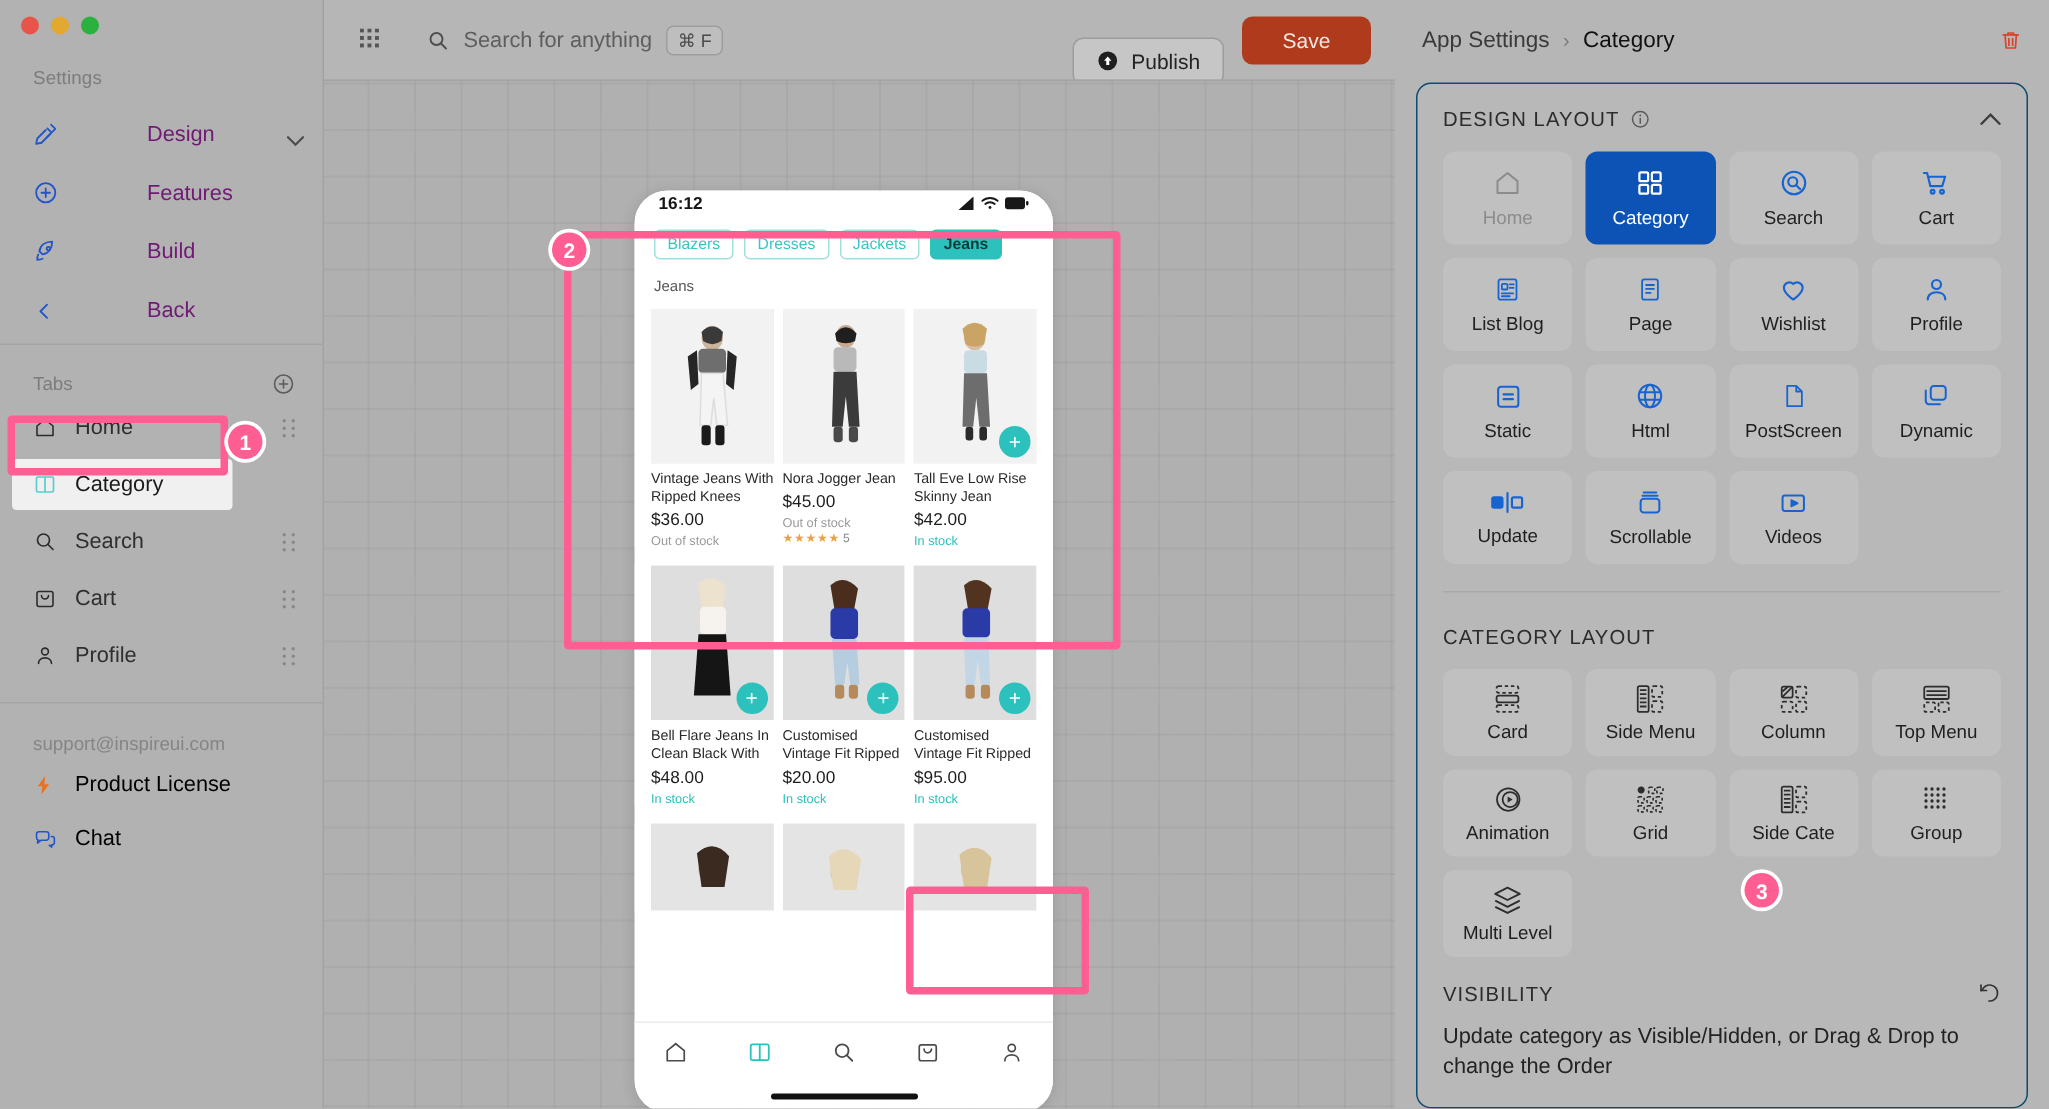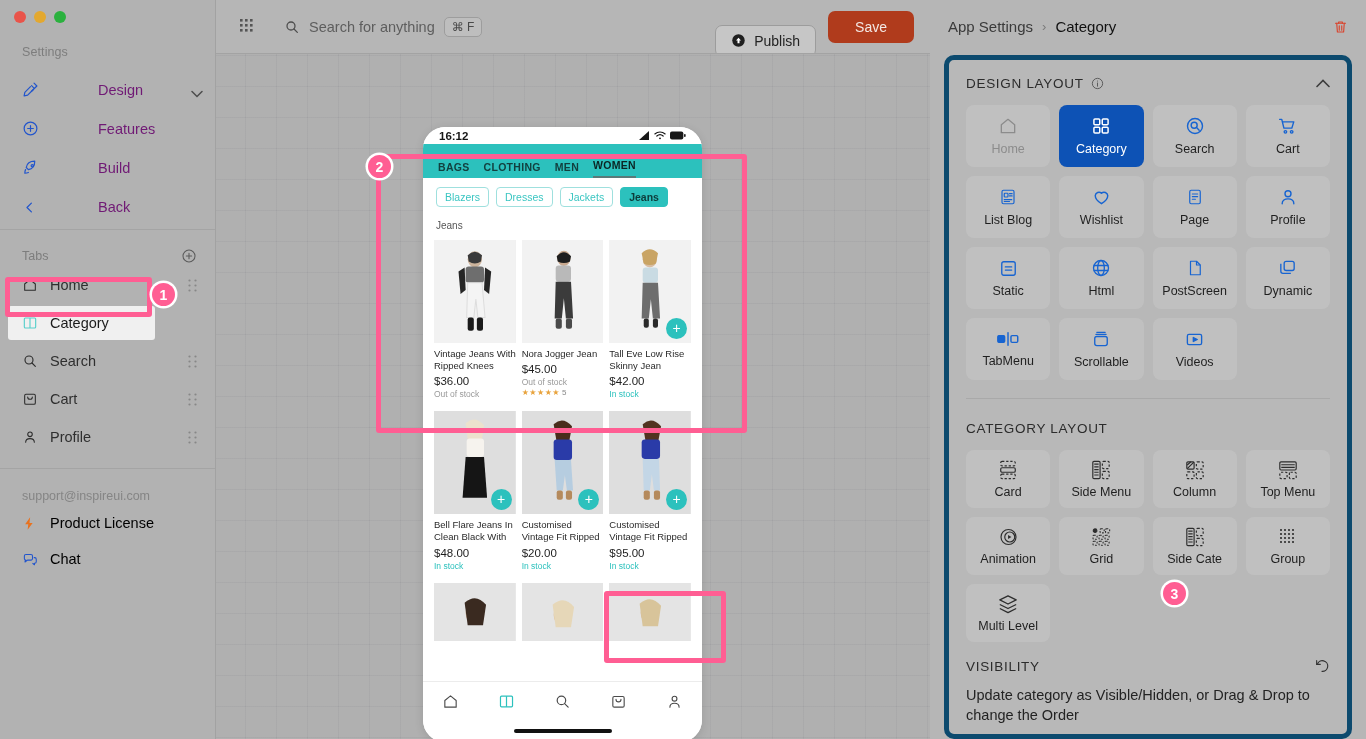--- a/index.html
+++ b/index.html
@@ -153,21 +153,21 @@
 
   
   .rightcol{ width:436px; flex:none; display:flex; flex-direction:column; background:#b6b6b6; }
   .crumbs{ height:53px; display:flex; align-items:center; padding:0 18px; flex:none; }
   .crumbs .c1{ font-size:15px; color:#3a3a3a; cursor:pointer; }
   .crumbs .sep{ margin:0 9px; color:#7a7a7a; font-size:13px; }
   .crumbs .c2{ font-size:15px; color:#111; }
   .crumbs .trash{ margin-left:auto; cursor:pointer; }
 
   .panel{
-    margin:2px 14px 0 14px; background:#b8b8b8; border:5px solid #0c4a6e;
+    margin:2px 14px 0 14px; background:#b8b8b8; border:1px solid #0c4a6e;
     border-radius:10px; flex:1; overflow:hidden; display:flex; flex-direction:column;
   }
   .panel-head{ display:flex; align-items:center; padding:16px 17px 0 17px; }
   .panel-head .h{ font-size:13.5px; color:#2c2c2c; letter-spacing:.7px; }
   .panel-head .i{ margin-left:7px; }
   .panel-head .chev{ margin-left:auto; cursor:pointer; }
 
   .tile-grid{ display:grid; grid-template-columns:repeat(4,1fr); gap:9px; padding:14px 17px 0 17px; }
   .tile{
     background:rgba(255,255,255,.12); border-radius:8px; height:62px;
@@ -447,26 +447,20 @@
               </span>
             <span>
                 <svg width="16" height="9" viewBox="0 0 18 10">
                   <rect x="0" y="0.5" width="15" height="9" rx="2.2" fill="#181818"></rect>
                   <rect x="15.8" y="3.4" width="1.8" height="3.2" rx="0.8" fill="#181818"></rect>
                 </svg>
               </span>
           </span>
         </div>
 
-        <div class="ph-tabs">
-          <span>BAGS</span>
-          <span>CLOTHING</span>
-          <span>MEN</span>
-          <span class="on">WOMEN</span>
-        </div>
 
         <div class="ph-chips">
           <span class="chip">Blazers</span>
           <span class="chip">Dresses</span>
           <span class="chip">Jackets</span>
           <span class="chip on">Jeans</span>
         </div>
 
         <div class="ph-sectitle">Jeans</div>
 
@@ -723,34 +717,34 @@
               <svg width="18" height="20" viewBox="0 0 24 24" fill="none" stroke="#1764d1" stroke-width="1.6">
                 <rect x="4" y="3" width="16" height="18" rx="2"></rect>
                 <rect x="7" y="7" width="5" height="5" rx="1"></rect>
                 <path d="M14 7.5h3.5M14 10.5h3.5M7 15.5h10M7 18h7" stroke-linecap="round"></path>
               </svg>
             </span>
           <span class="tl">List Blog</span>
         </div>
         <div class="tile">
           <span>
-              <svg width="21" height="20" viewBox="0 0 24 24" fill="none" stroke="#1764d1" stroke-width="1.7" stroke-linejoin="round">
-                <path d="M12 20s-7.5-4.8-7.5-9.6A4.4 4.4 0 0112 7.6a4.4 4.4 0 017.5 2.8C19.5 15.2 12 20 12 20z"></path>
-              </svg>
-            </span>
-          <span class="tl">Wishlist</span>
-        </div>
-        <div class="tile">
-          <span>
               <svg width="18" height="20" viewBox="0 0 24 24" fill="none" stroke="#1764d1" stroke-width="1.6" stroke-linecap="round">
                 <rect x="5" y="3" width="14" height="18" rx="2"></rect>
                 <path d="M8.5 8h7M8.5 11.5h7M8.5 15h4"></path>
               </svg>
             </span>
           <span class="tl">Page</span>
+        </div>
+        <div class="tile">
+          <span>
+              <svg width="21" height="20" viewBox="0 0 24 24" fill="none" stroke="#1764d1" stroke-width="1.7" stroke-linejoin="round">
+                <path d="M12 20s-7.5-4.8-7.5-9.6A4.4 4.4 0 0112 7.6a4.4 4.4 0 017.5 2.8C19.5 15.2 12 20 12 20z"></path>
+              </svg>
+            </span>
+          <span class="tl">Wishlist</span>
         </div>
         <div class="tile">
           <span>
               <svg width="20" height="20" viewBox="0 0 24 24" fill="none" stroke="#1764d1" stroke-width="1.7" stroke-linecap="round">
                 <circle cx="12" cy="8" r="3.6"></circle>
                 <path d="M5 20c0-3.8 3.1-5.8 7-5.8s7 2 7 5.8"></path>
               </svg>
             </span>
           <span class="tl">Profile</span>
         </div>
@@ -794,21 +788,21 @@
         </div>
 
         <div class="tile">
           <span>
               <svg width="22" height="18" viewBox="0 0 26 18" fill="none" stroke="#1764d1" stroke-width="1.7">
                 <rect x="1" y="5" width="8" height="8" rx="1.3" fill="#1764d1"></rect>
                 <path d="M13 1.5v15" stroke-linecap="round"></path>
                 <rect x="16.5" y="5" width="8" height="8" rx="1.3"></rect>
               </svg>
             </span>
-          <span class="tl">TabMenu</span>
+          <span class="tl">Update</span>
         </div>
         <div class="tile">
           <span>
               <svg width="20" height="20" viewBox="0 0 24 24" fill="none" stroke="#1764d1" stroke-width="1.6" stroke-linecap="round">
                 <path d="M7 4h10M6 6.5h12"></path>
                 <rect x="4.5" y="9" width="15" height="11" rx="2.5"></rect>
               </svg>
             </span>
           <span class="tl">Scrollable</span>
         </div>

